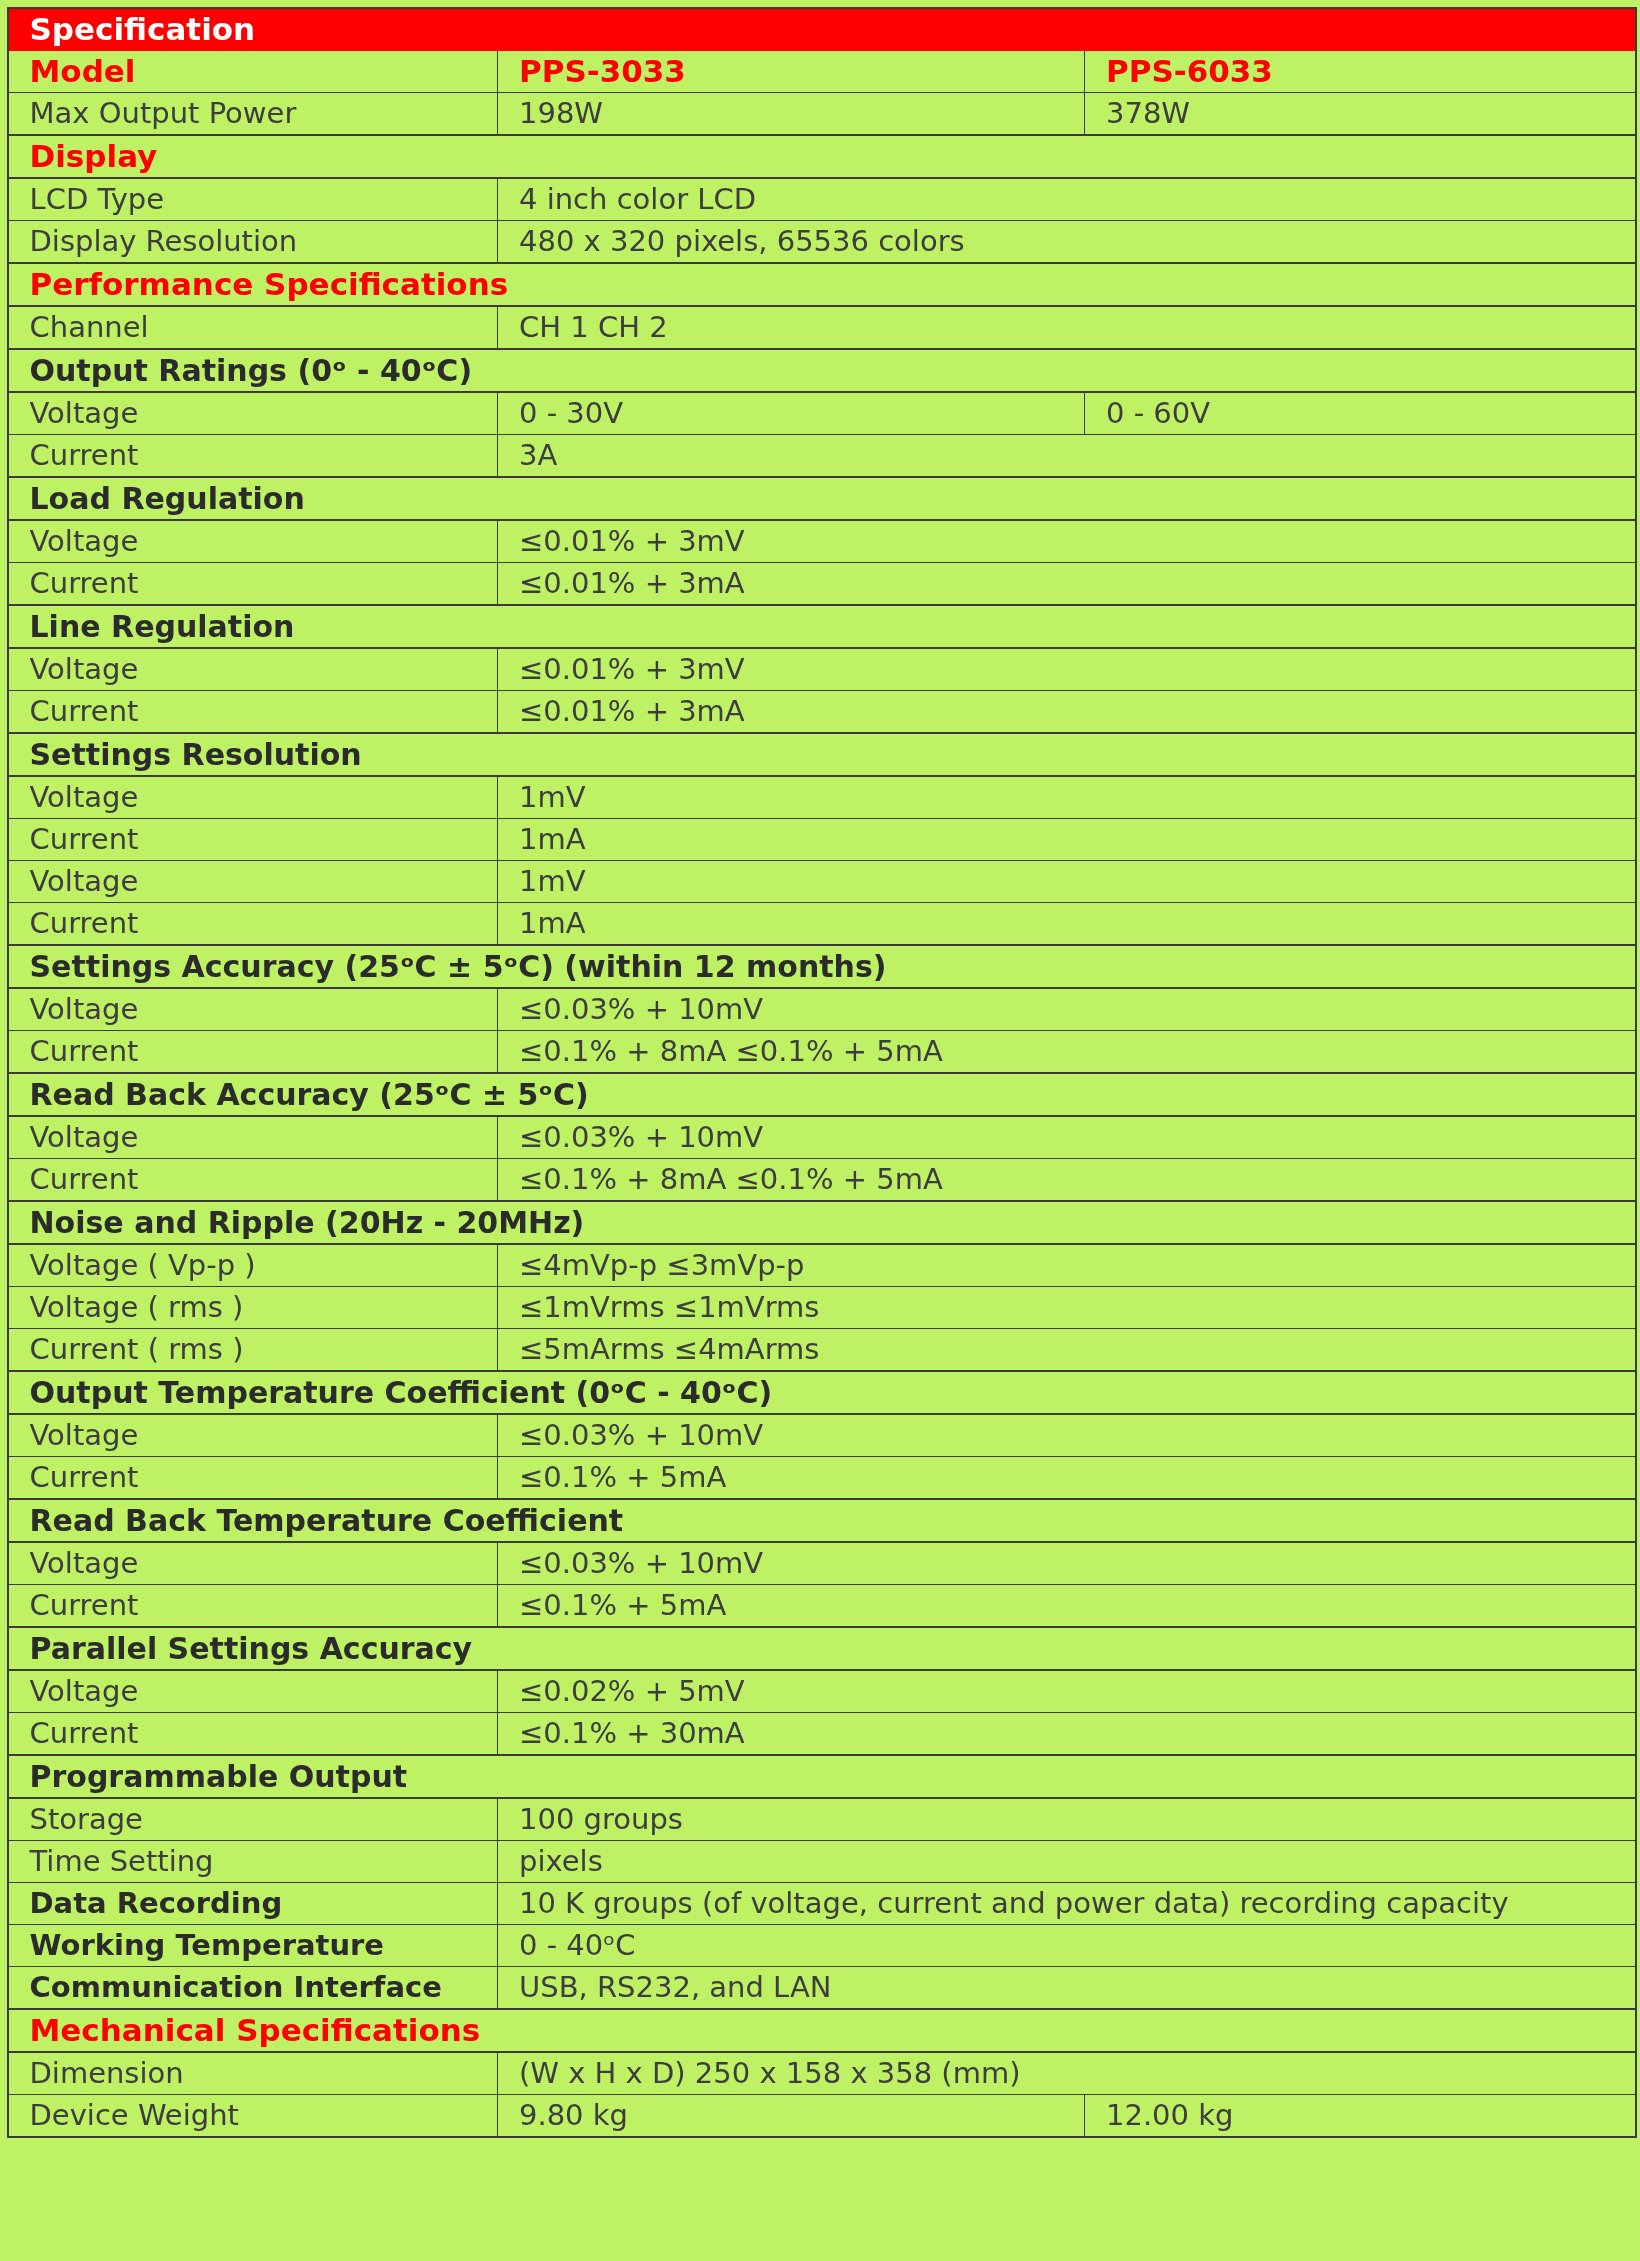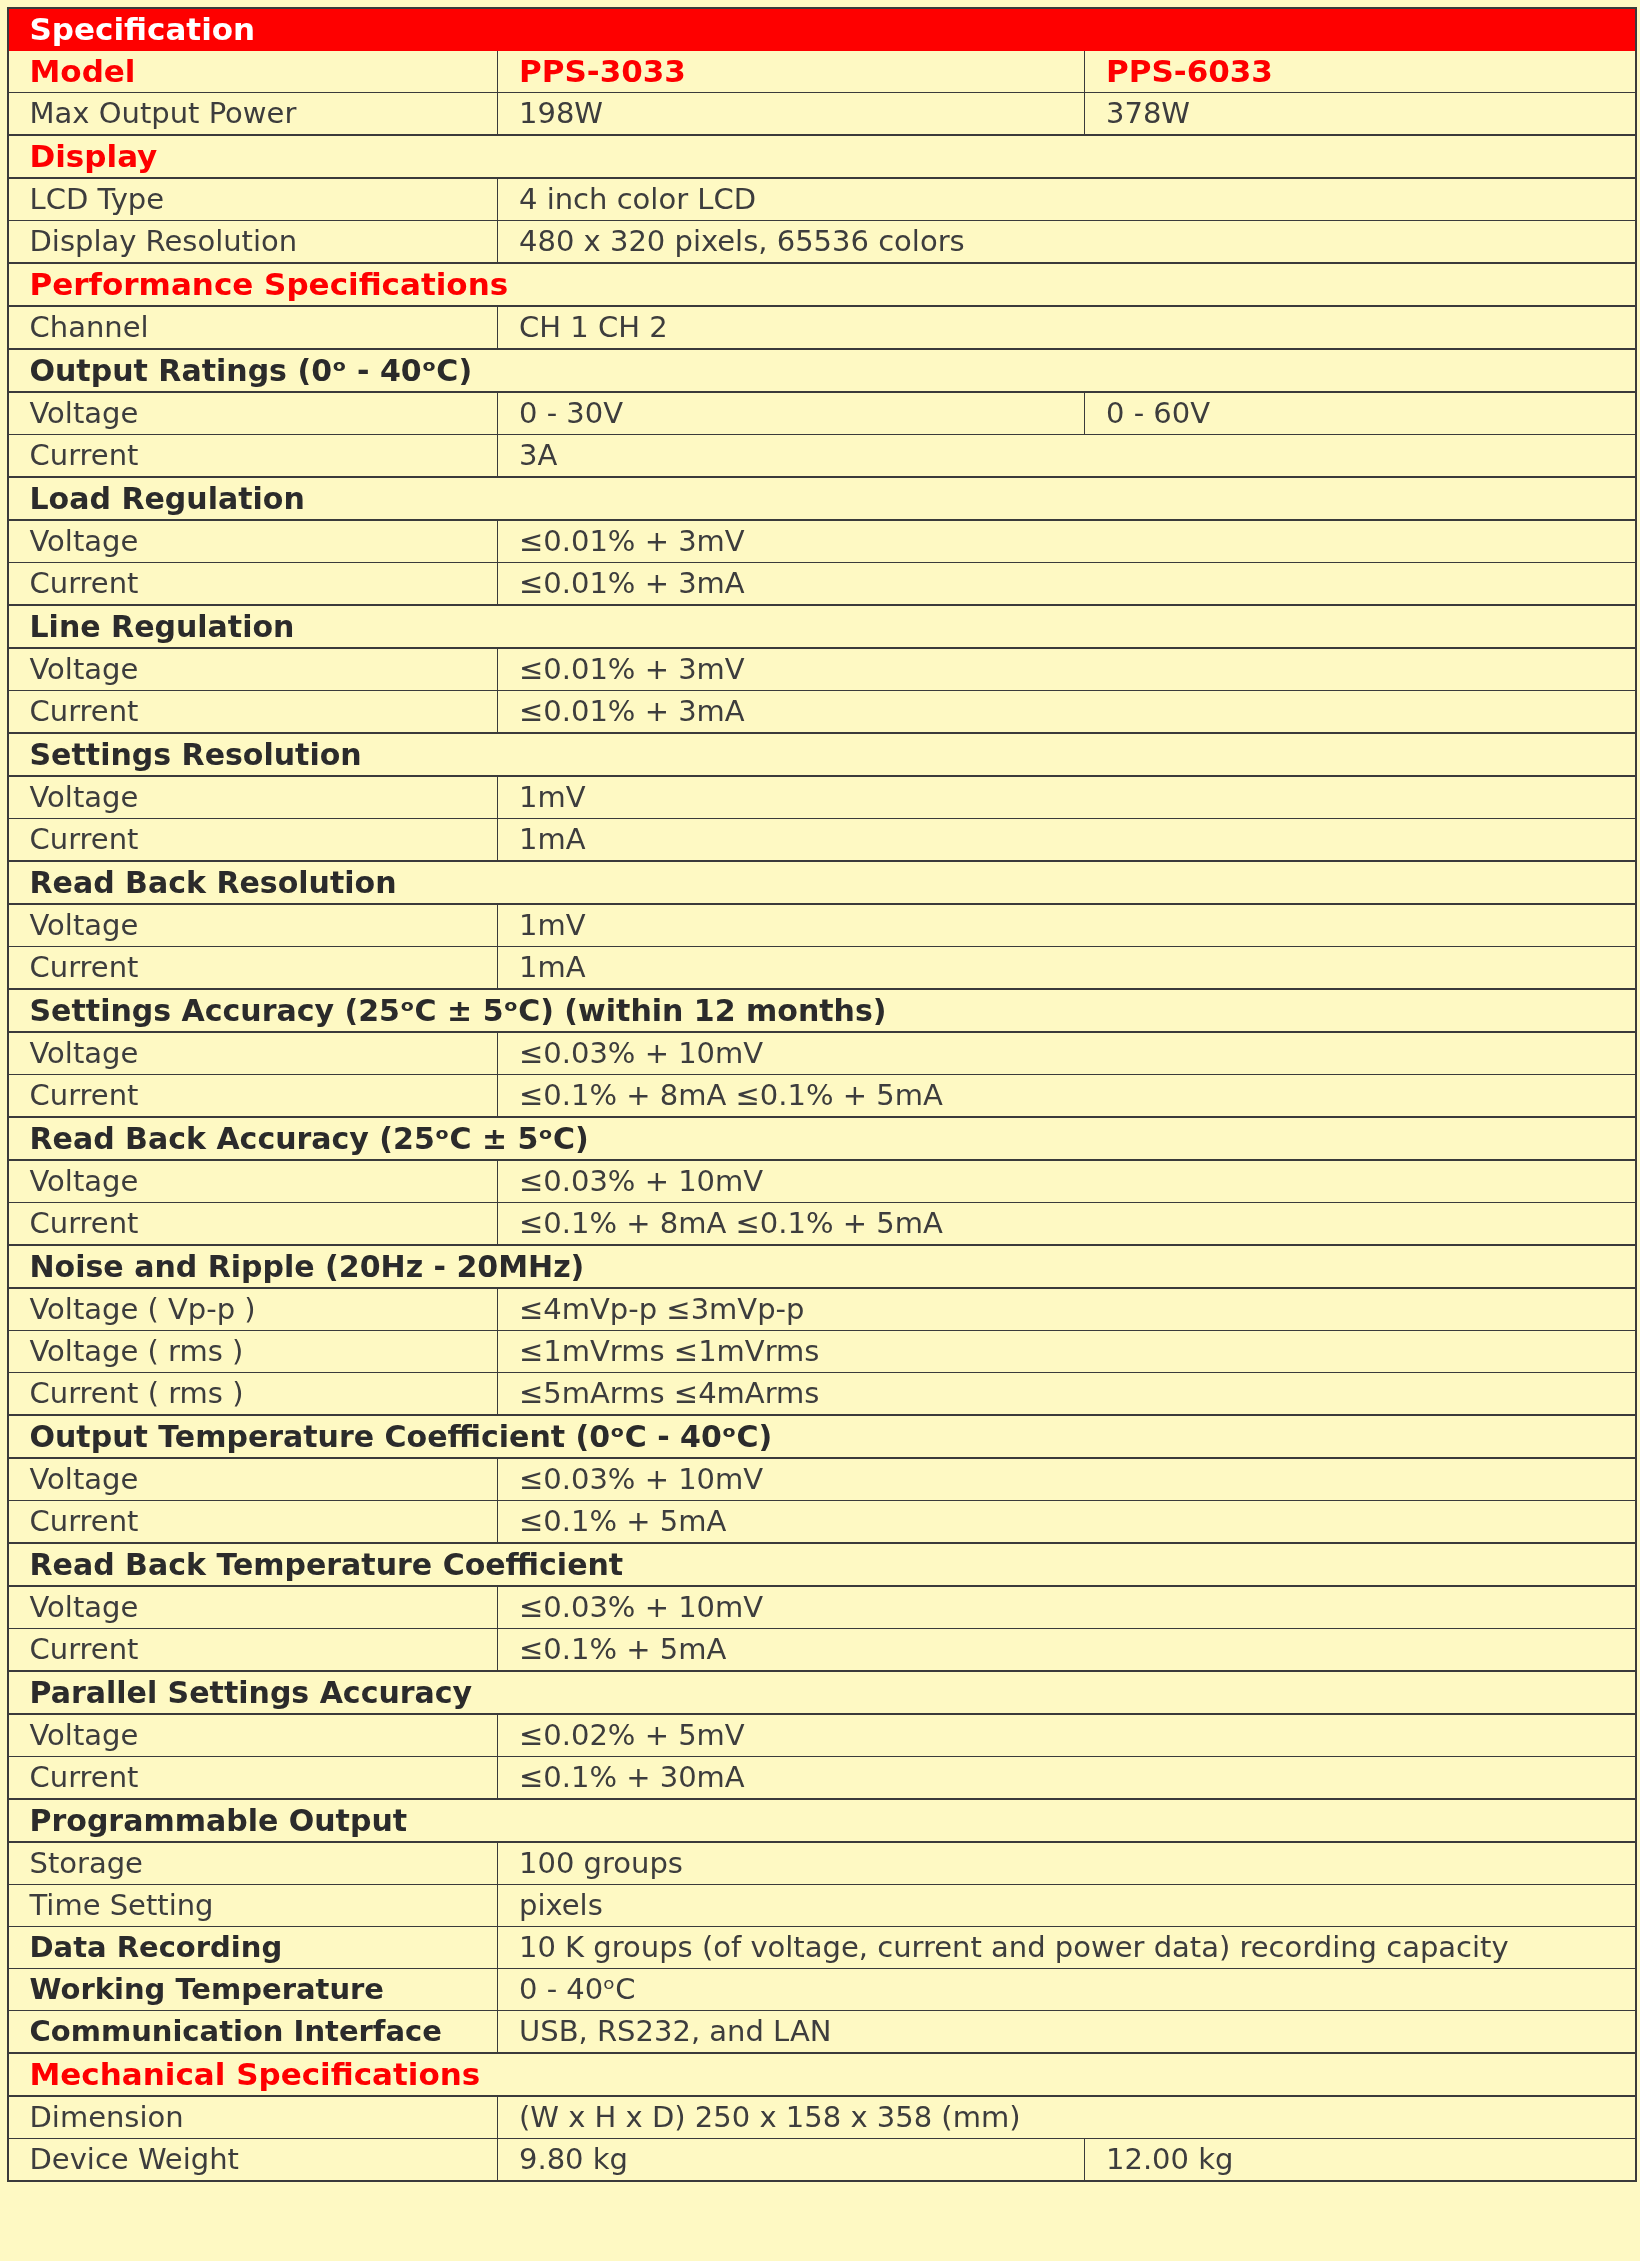--- a/index.html
+++ b/index.html
@@ -1,17 +1,17 @@
 <!DOCTYPE html>
 <html style="font-size:13px"><head>
 <meta charset="utf-8">
 <style>
   html, body { margin:0; padding:0; background:#ffffff; }
   .page {
-    position:relative; width:1641px; height:2261px; background:#fef9c3;
+    position:relative; width:1641px; height:2261px; background:#bef264;
     font-family:"DejaVu Sans", "Liberation Sans", sans-serif;
     overflow:hidden;
   }
   table.spec-table {
     position:absolute; left:6.5px; top:6.5px; width:1627px;
     border-collapse:collapse; table-layout:fixed;
     border:2.5px solid #3b3b3b;
   }
   col.c1 { width:490px; }
   col.c2 { width:587px; }
@@ -125,23 +125,20 @@
         </tr>
         <tr>
           <td class="lbl">Voltage</td>
           <td class="val" colspan="2">1mV</td>
         </tr>
         <tr>
           <td class="lbl">Current</td>
           <td class="val" colspan="2">1mA</td>
         </tr>
         <tr>
-          <td class="section section-dark" colspan="3">Read Back Resolution</td>
-        </tr>
-        <tr>
           <td class="lbl">Voltage</td>
           <td class="val" colspan="2">1mV</td>
         </tr>
         <tr>
           <td class="lbl">Current</td>
           <td class="val" colspan="2">1mA</td>
         </tr>
         <tr>
           <td class="section section-dark" colspan="3">Settings Accuracy (25ᵒC ± 5ᵒC) (within 12 months)</td>
         </tr>

